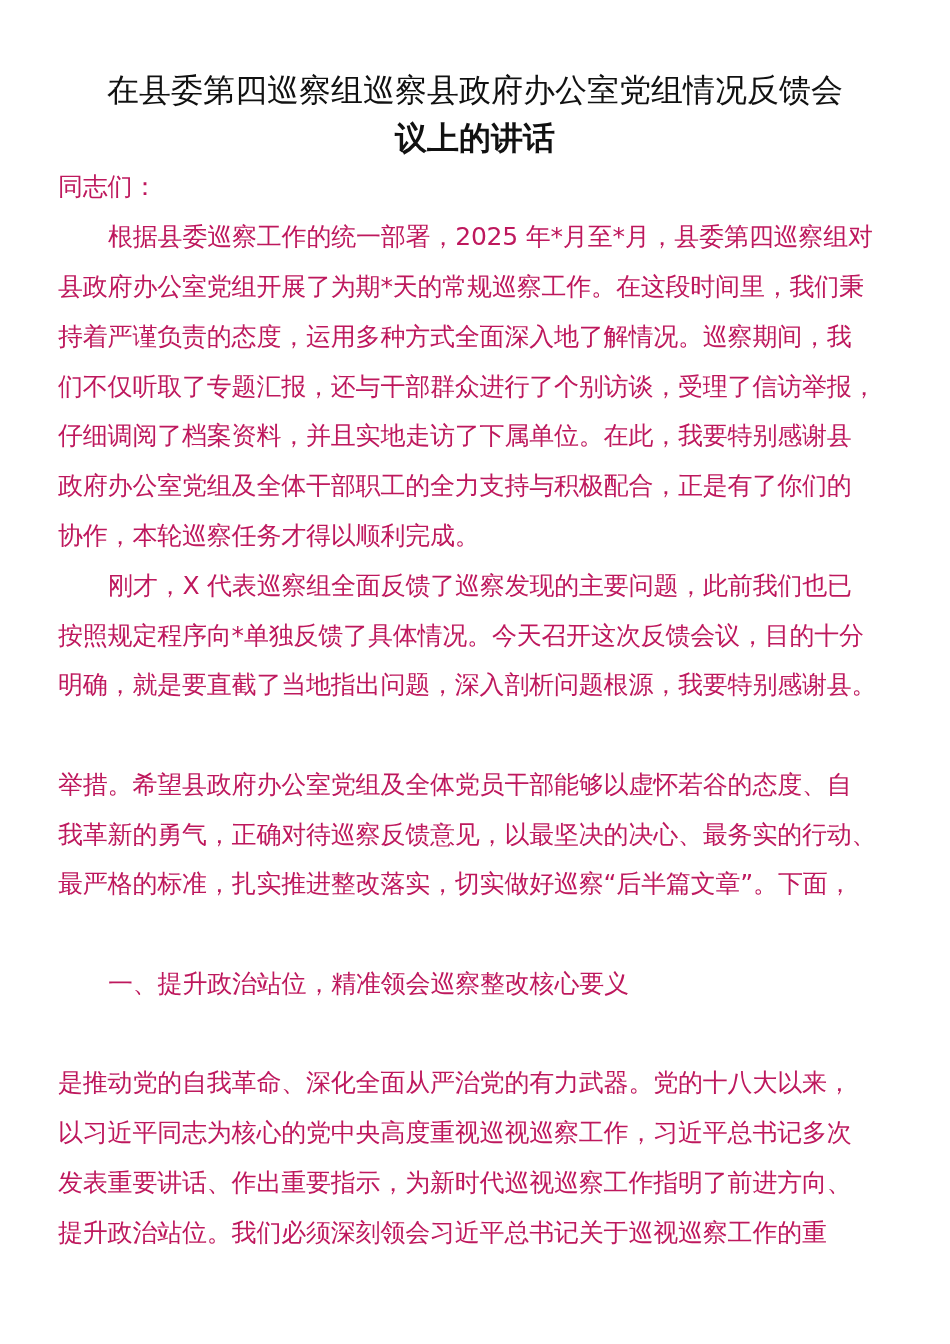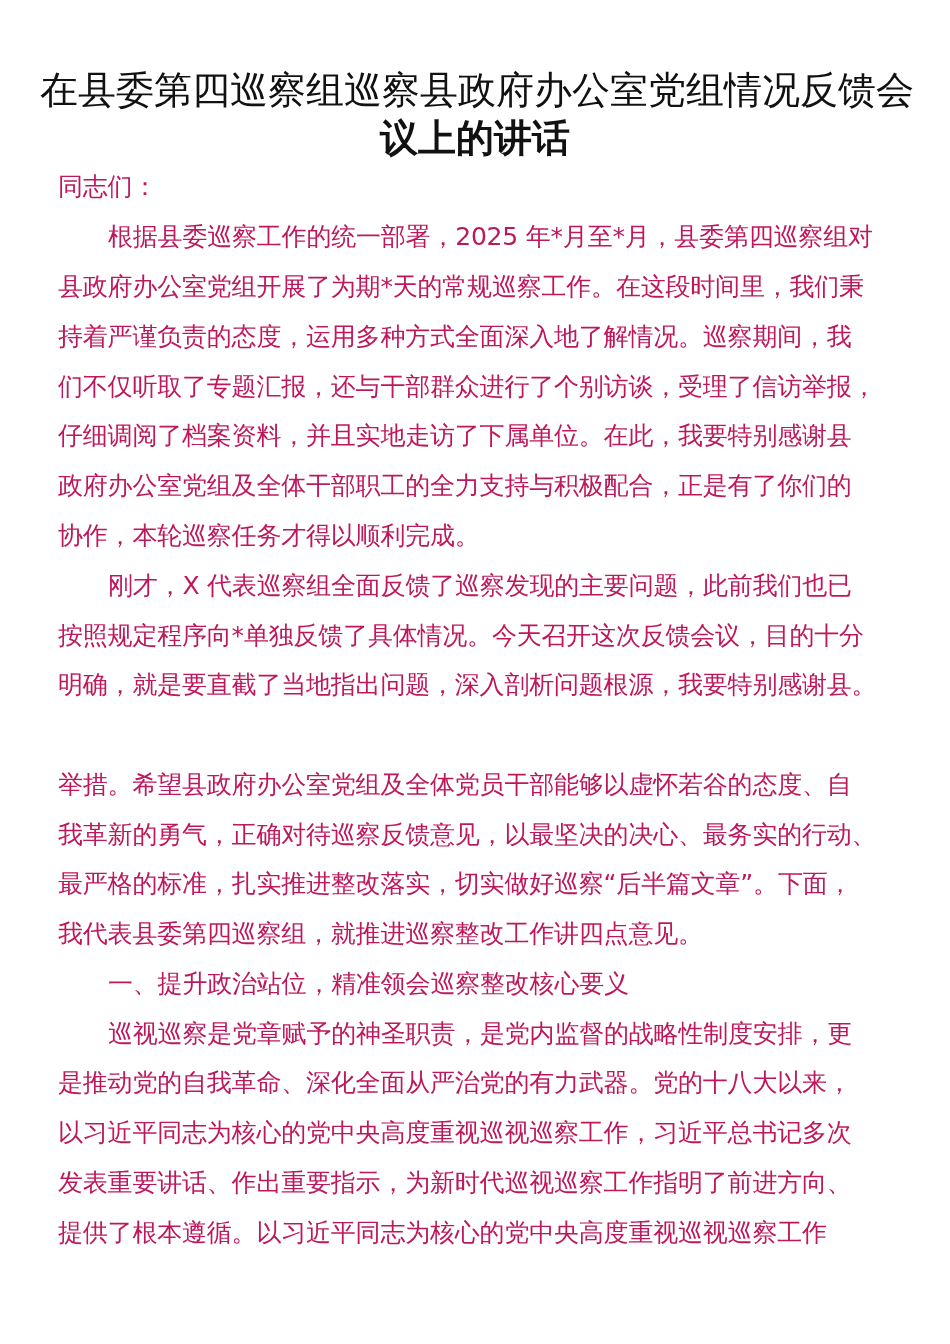--- a/index.html
+++ b/index.html
@@ -1,18 +1,18 @@
 <!DOCTYPE html>
 <html><head>
 <meta charset="utf-8">
 <style>
   html, body { margin: 0; padding: 0; background: #ffffff; }
   body { width: 950px; height: 1344px; overflow: hidden; position: relative; }
   .page { position: absolute; left: 0; top: 0; width: 950px; height: 1344px; background: #fff; color: #111; font-family: "DejaVu Sans", "Liberation Sans", sans-serif; }
-  .title { position: absolute; left: 40px; width: 870px; text-align: center; font-size: 38px; line-height: 48px; color: #111; white-space: nowrap; }
+  .title { position: absolute; left: 40px; width: 870px; text-align: center; font-size: 32px; line-height: 48px; color: #111; white-space: nowrap; }
   .line { position: absolute; left: 58px; font-size: 25px; line-height: 30px; white-space: nowrap; color: #be185d; letter-spacing: -0.2px; }
   .indent { left: 108px; }
 </style>
 </head>
 <body>
 
 <div class="page">
   <div class="title" style="top:66px;">在县委第四巡察组巡察县政府办公室党组情况反馈会</div>
   <div class="title" style="top:114px;font-weight:bold;">议上的讲话</div>
 
@@ -25,22 +25,20 @@
   <div class="line" style="top:471px;">政府办公室党组及全体干部职工的全力支持与积极配合，正是有了你们的</div>
   <div class="line" style="top:421px;">仔细调阅了档案资料，并且实地走访了下属单位。在此，我要特别感谢县</div>
   <div class="line" style="top:521px;">协作，本轮巡察任务才得以顺利完成。</div>
 
   <div class="line indent" style="top:571px;">刚才，X 代表巡察组全面反馈了巡察发现的主要问题，此前我们也已</div>
   <div class="line" style="top:621px;">按照规定程序向*单独反馈了具体情况。今天召开这次反馈会议，目的十分</div>
   <div class="line" style="top:670px;">明确，就是要直截了当地指出问题，深入剖析问题根源，我要特别感谢县。</div>
   <div class="line" style="top:770px;">举措。希望县政府办公室党组及全体党员干部能够以虚怀若谷的态度、自</div>
   <div class="line" style="top:820px;">我革新的勇气，正确对待巡察反馈意见，以最坚决的决心、最务实的行动、</div>
   <div class="line" style="top:869px;">最严格的标准，扎实推进整改落实，切实做好巡察“后半篇文章”。下面，</div>
-  <div class="line" style="top:919px;">我代表县委第四巡察组，就推进巡察整改工作讲四点意见。</div>
 
   <div class="line indent" style="top:969px;">一、提升政治站位，精准领会巡察整改核心要义</div>
 
-  <div class="line indent" style="top:1019px;">巡视巡察是党章赋予的神圣职责，是党内监督的战略性制度安排，更</div>
   <div class="line" style="top:1068px;">是推动党的自我革命、深化全面从严治党的有力武器。党的十八大以来，</div>
   <div class="line" style="top:1118px;">以习近平同志为核心的党中央高度重视巡视巡察工作，习近平总书记多次</div>
   <div class="line" style="top:1168px;">发表重要讲话、作出重要指示，为新时代巡视巡察工作指明了前进方向、</div>
-  <div class="line" style="top:1218px;">提供了根本遵循。以习近平同志为核心的党中央高度重视巡视巡察工作</div>
+  <div class="line" style="top:1218px;">提升政治站位。我们必须深刻领会习近平总书记关于巡视巡察工作的重</div>
 </div>
 
 </body></html>

